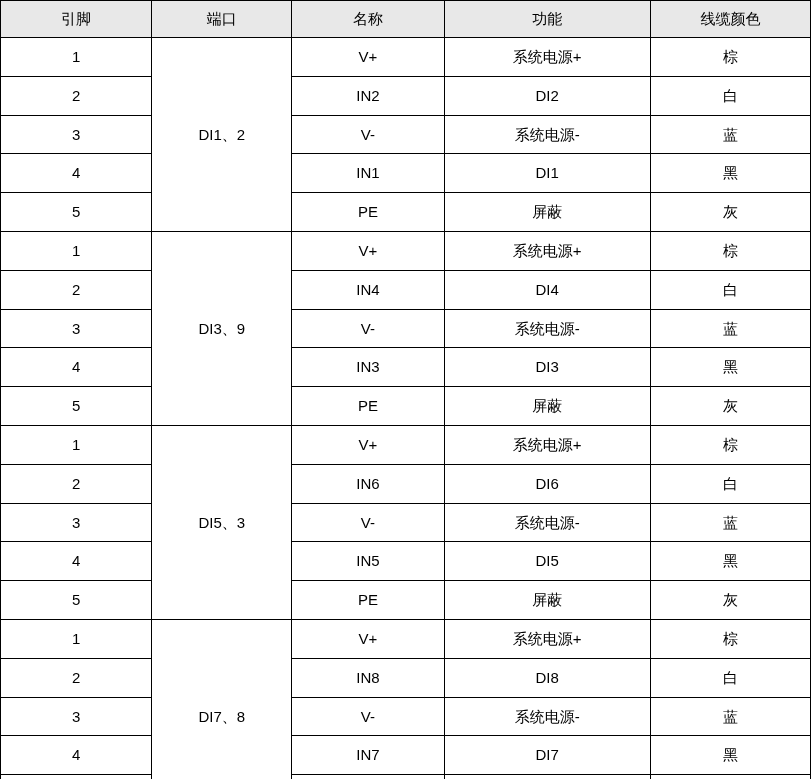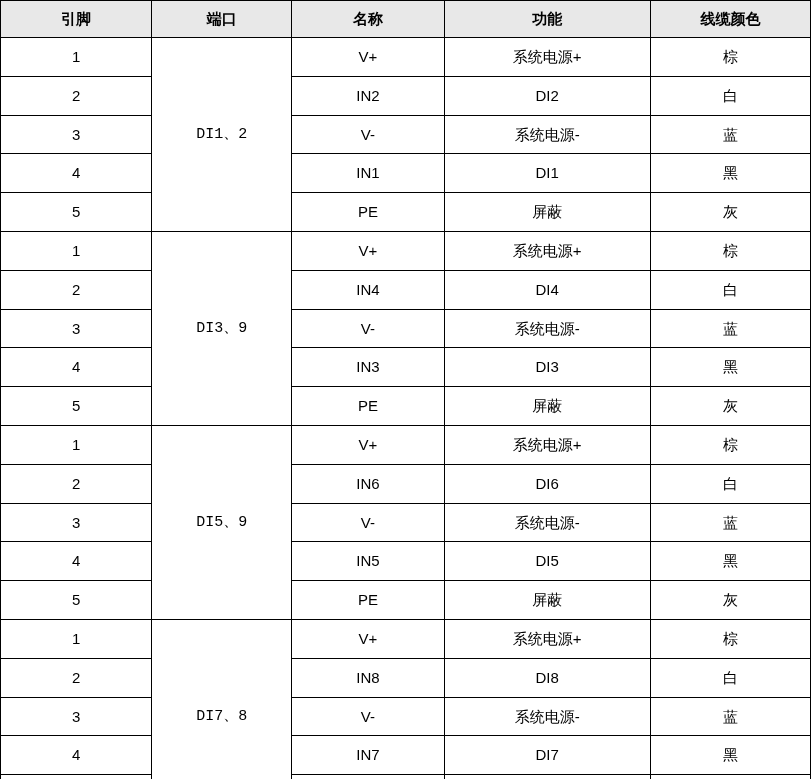--- a/index.html
+++ b/index.html
@@ -31,33 +31,32 @@
     font-size: 15px;
     font-weight: normal;
     padding: 0;
     height: 37.8px;
     line-height: 37.8px;
     white-space: nowrap;
     overflow: hidden;
   }
   table.pinout thead th {
     background: #e8e8e8;
-    font-weight: bold;
+    font-weight: normal;
     height: 36px;
     line-height: 36px;
     font-size: 15px;
   }
   col.c-pin   { width: 151px; }
   col.c-port  { width: 140px; }
   col.c-name  { width: 152px; }
   col.c-func  { width: 206px; }
   col.c-color { width: 160px; }
   td.port-cell {
     font-size: 15px;
-    font-family: Liberation Mono, monospace;
   }
 </style>
 </head>
 <body>
 
 <div class="table-wrap">
   <table class="pinout">
     <colgroup>
       <col class="c-pin">
       <col class="c-port">
@@ -132,21 +131,21 @@
           <td>黑</td>
         </tr>
         <tr>
           <td>5</td>
           <td>PE</td>
           <td>屏蔽</td>
           <td>灰</td>
         </tr>
         <tr>
           <td>1</td>
-          <td class="port-cell" rowspan="5">DI5、9</td>
+          <td class="port-cell" rowspan="5">DI5、3</td>
           <td>V+</td>
           <td>系统电源+</td>
           <td>棕</td>
         </tr>
         <tr>
           <td>2</td>
           <td>IN6</td>
           <td>DI6</td>
           <td>白</td>
         </tr>

